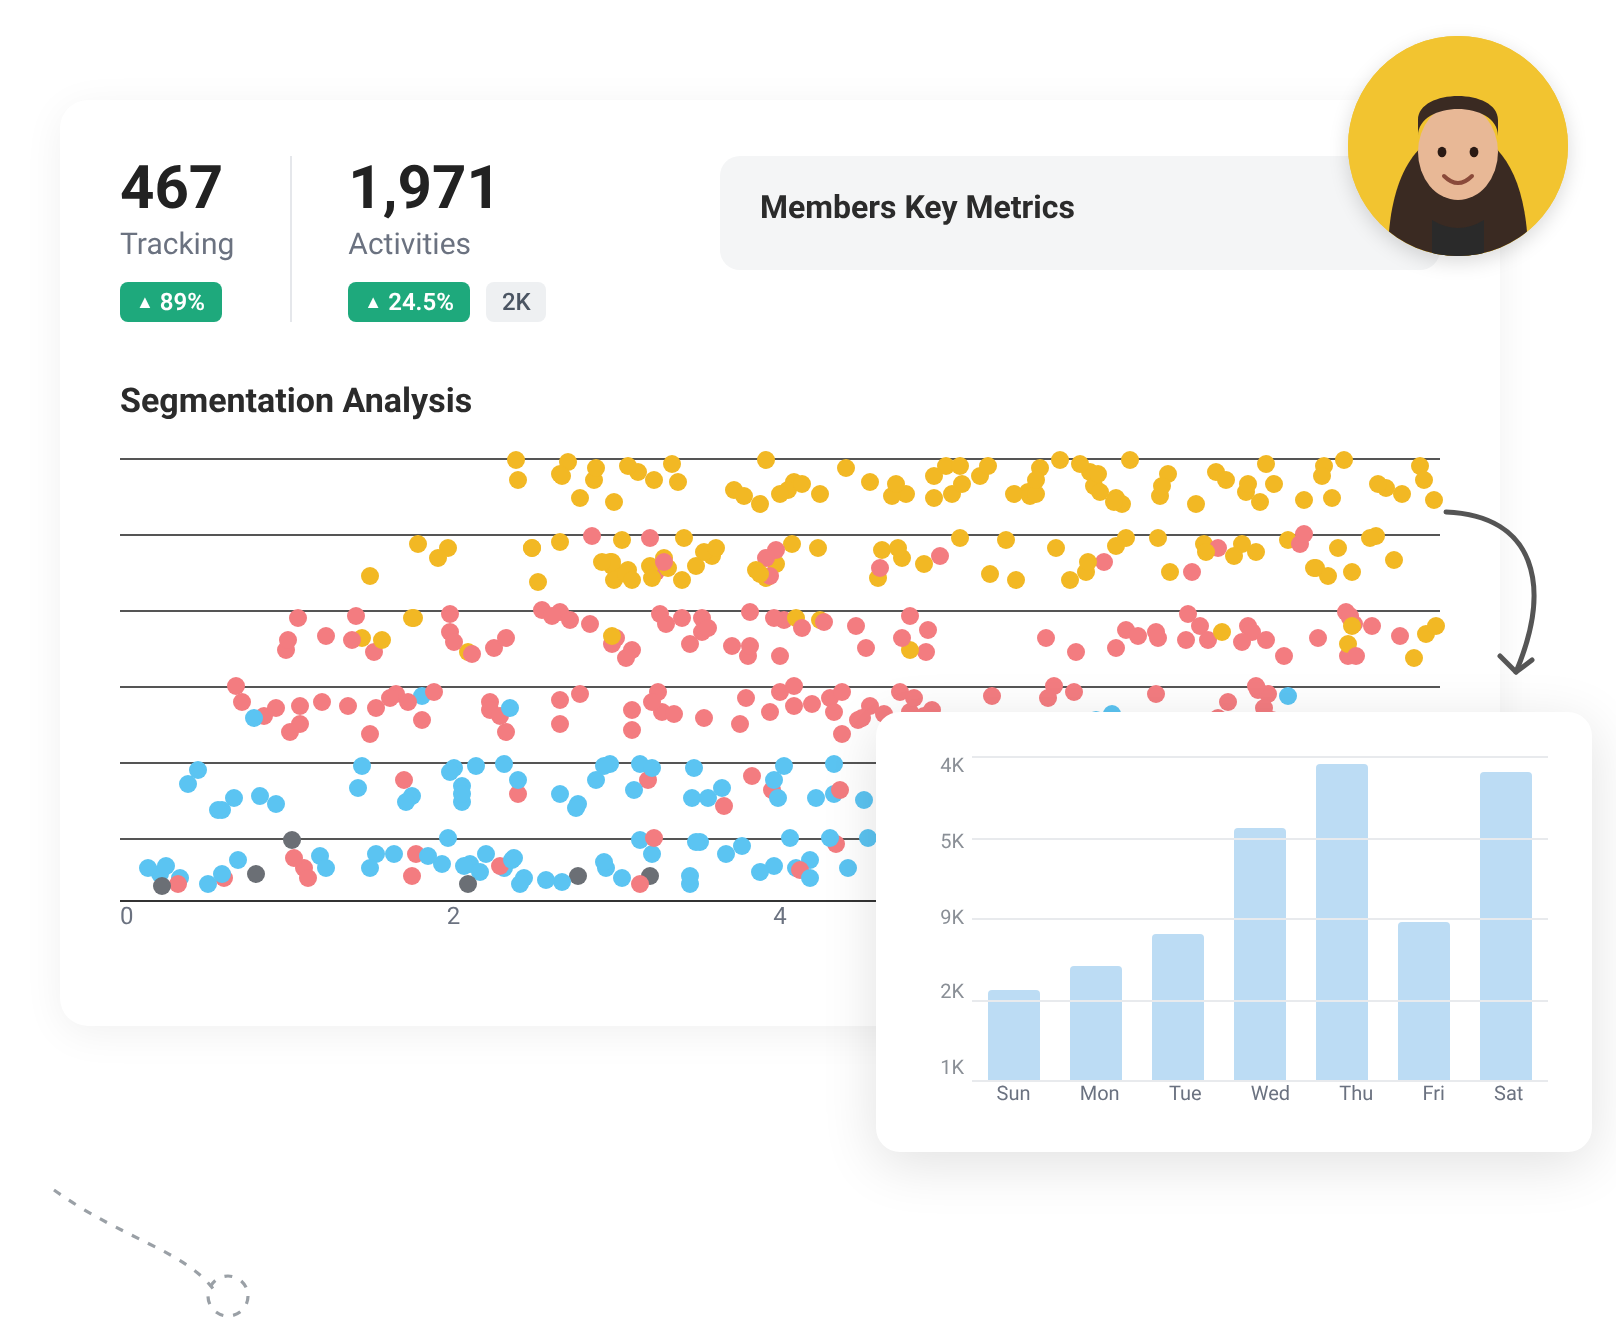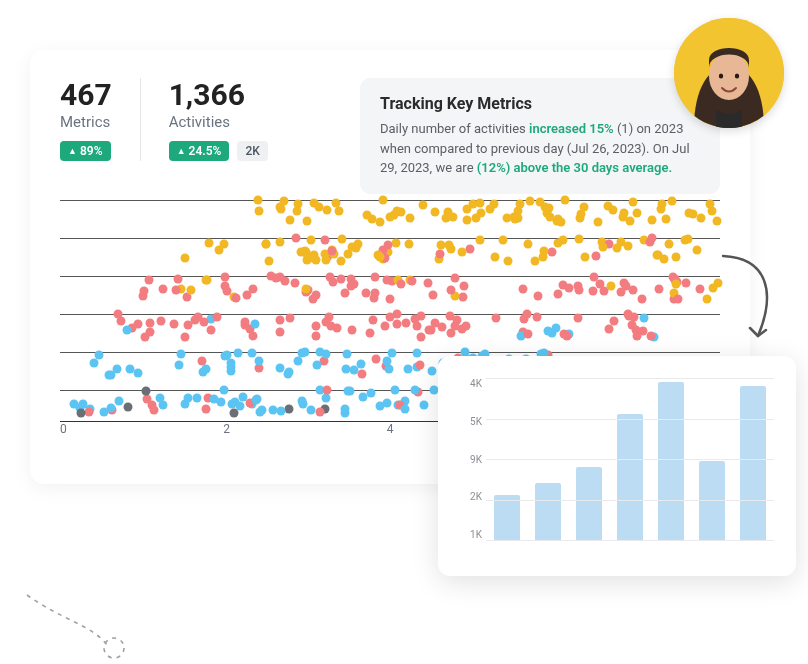--- a/index.html
+++ b/index.html
@@ -111,41 +111,39 @@
   }
   .decor-dashed { position: absolute; left: 22px; bottom: 4px; width: 130px; height: 70px; }
 </style>
 </head>
 <body>
 
 <div class="main-card">
   <div class="top-row">
     <div class="stat-block">
       <div class="stat-value">467</div>
-      <div class="stat-label">Metrics</div>
+      <div class="stat-label">Tracking</div>
       <div class="stat-badges">
         <span class="badge-up">89%</span>
       </div>
     </div>
     <div class="stat-block">
-      <div class="stat-value">1,366</div>
+      <div class="stat-value">1,971</div>
       <div class="stat-label">Activities</div>
       <div class="stat-badges">
         <span class="badge-up">24.5%</span>
         <span class="badge-grey">2K</span>
       </div>
     </div>
     <div class="insight-card">
-      <div class="insight-title">Tracking Key Metrics</div>
-      <div class="insight-body">
-        <span>Daily number of activities </span><span class="hl">increased 15%</span><span> (1) on 2023 when compared to previous day (Jul 26, 2023). On Jul 29, 2023, we are </span><span class="hl">(12%) above the 30 days average.</span>
-      </div>
+      <div class="insight-title">Members Key Metrics</div>
     </div>
   </div>
 
+  <div class="section-title">Segmentation Analysis</div>
 
   <div class="seg-chart">
     <div class="seg-plot" id="seg-plot">
 
     <div class="seg-row" style="top: 6px;"></div>
         <div class="seg-dots" style="top: 0px; height: 38px;">
           <div class="dot c-yellow" style="left: 91.8692%; top: 25.623px;"></div>
           <div class="dot c-yellow" style="left: 97.078%; top: 24.4763px;"></div>
           <div class="dot c-yellow" style="left: 68.7875%; top: 23.3049px;"></div>
           <div class="dot c-yellow" style="left: 71.2108%; top: 7.29403px;"></div>
@@ -658,20 +656,29 @@
     <div class="plot-area" id="daily-plot">
       <div class="bars-row" id="daily-bars">
           <div class="bar" style="height: 44.55px;"></div>
           <div class="bar" style="height: 56.7px;"></div>
           <div class="bar" style="height: 72.9px;"></div>
           <div class="bar" style="height: 125.55px;"></div>
           <div class="bar" style="height: 157.95px;"></div>
           <div class="bar" style="height: 78.975px;"></div>
           <div class="bar" style="height: 153.9px;"></div>
         </div>
+      <div class="x-labels" id="daily-x">
+          <div>Sun</div>
+          <div>Mon</div>
+          <div>Tue</div>
+          <div>Wed</div>
+          <div>Thu</div>
+          <div>Fri</div>
+          <div>Sat</div>
+        </div>
     <div class="grid-line" style="top: 0px;"></div>
         <div class="grid-line" style="top: 40.5px;"></div>
         <div class="grid-line" style="top: 81px;"></div>
         <div class="grid-line" style="top: 121.5px;"></div>
         <div class="grid-line" style="top: 162px;"></div>
       </div>
   </div>
 </div>
 
 <svg class="decor-dashed" viewBox="0 0 130 70">

